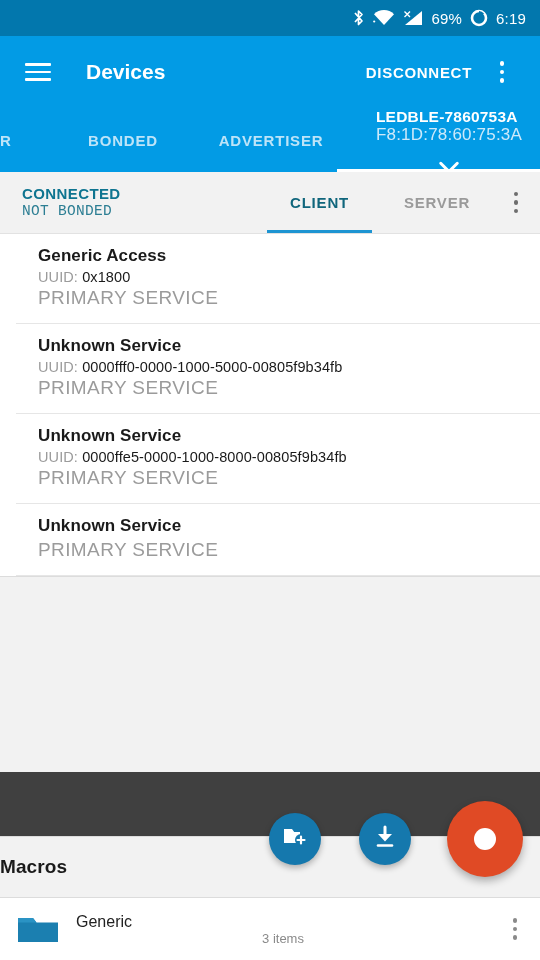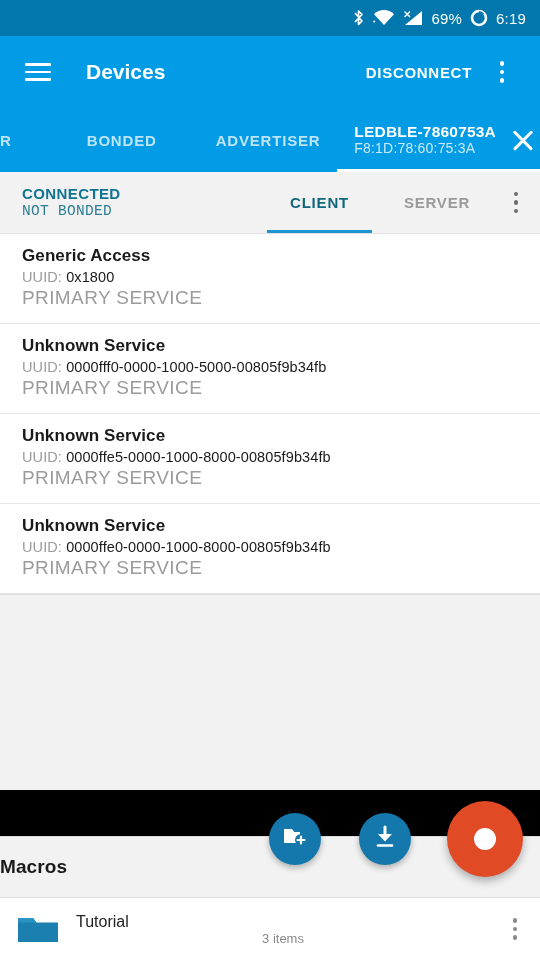--- a/index.html
+++ b/index.html
@@ -3,21 +3,21 @@
 <meta charset="utf-8">
 <style>
   * { margin:0; padding:0; box-sizing:border-box; }
   html,body { width:540px; height:960px; }
   body {
     font-family:"Liberation Sans", sans-serif;
     background:#ffffff;
     overflow:hidden;
     -webkit-font-smoothing:antialiased;
   }
-  .phone { position:relative; width:540px; height:960px; overflow:hidden; background:#000000; }
+  .phone { position:relative; width:540px; height:960px; overflow:hidden; background:#404040; }
 
   
   .statusbar {
     height:36px; background:#0277AD; display:flex; align-items:center;
     justify-content:flex-end; padding-right:14px; gap:7px;
   }
   .statusbar .sb-text { color:#ffffff; font-size:15px; letter-spacing:.2px; }
   .sb-ico { display:flex; align-items:center; }
 
   
@@ -35,26 +35,26 @@
   .overflow-w i { width:4.5px; height:4.5px; border-radius:50%; background:#fff; display:block; }
 
   
   .devtabs { height:64px; background:#029BE5; display:flex; align-items:stretch; position:relative; }
   .dtab { display:flex; align-items:center; justify-content:center; color:#BDE4F8;
     font-size:15px; font-weight:bold; letter-spacing:.8px; cursor:pointer; position:relative; }
   .dtab.scanner { width:48px; justify-content:flex-start; padding-left:0; overflow:hidden; }
   .dtab.bonded  { width:150px; }
   .dtab.advert  { width:146px; }
   .dtab.device  {
-    flex:1; color:#fff; align-items:center; justify-content:space-between;
+    flex:1; color:#fff; flex-direction:column; align-items:center; justify-content:space-between;
     padding-left:14px; gap:10px;
   }
   .dtab.device .dev-txt { display:flex; flex-direction:column; justify-content:center; line-height:1.12; }
   .dev-name { font-size:15.5px; font-weight:bold; color:#fff; letter-spacing:.2px; white-space:nowrap; }
-  .dev-addr { font-size:14px; font-weight:normal; color:#CDE9FA; letter-spacing:.2px; }
+  .dev-addr { font-size:17px; font-weight:normal; color:#CDE9FA; letter-spacing:.2px; }
   .dev-close { width:34px; height:34px; position:relative; flex:0 0 34px; cursor:pointer; }
   .dev-close:before,.dev-close:after{ content:""; position:absolute; left:4px; top:16px;
      width:26px; height:2.6px; background:#fff; border-radius:2px; }
   .dev-close:before{ transform:rotate(45deg);} .dev-close:after{ transform:rotate(-45deg);}
   .dtab-indicator { position:absolute; bottom:0; right:0; width:203px; height:3.5px; background:#fff; }
 
   
   .connstrip { height:62px; background:#F2F2F2; display:flex; align-items:center; position:relative;
      border-bottom:1px solid #e2e2e2; }
   .conn-state { padding-left:22px; display:flex; flex-direction:column; line-height:1.2; flex:1; }
@@ -64,21 +64,21 @@
   .cs-tab { display:flex; align-items:center; justify-content:center; font-size:15px;
     font-weight:bold; letter-spacing:.8px; cursor:pointer; position:relative; }
   .cs-tab.client { width:105px; color:#10667C; }
   .cs-tab.server { width:110px; color:#9A9A9A; }
   .cs-tab.client .ind { position:absolute; bottom:0; left:0; right:0; height:3.5px; background:#1D94D2; }
   .cs-overflow { width:48px; height:100%; display:flex; flex-direction:column;
      align-items:center; justify-content:center; gap:4px; cursor:pointer; }
   .cs-overflow i { width:4.5px; height:4.5px; border-radius:50%; background:#6e6e6e; display:block; }
 
   
-  .services { background:#fff; }
+  .services { background:#fff;padding-left:16px; }
   .srow { padding:12px 22px 14px 22px; border-bottom:1px solid #e6e6e6; background:#fff; cursor:pointer; }
   .srow:first-child { border-top:none; }
   .s-name { font-size:17px; font-weight:bold; color:#1a1a1a; letter-spacing:.1px; margin-bottom:3px; }
   .s-uuid { font-size:14.5px; color:#1a1a1a; letter-spacing:.1px; margin-bottom:2px; }
   .s-uuid .lbl { color:#9b9b9b; }
   .s-type { font-size:19px; color:#9b9b9b; letter-spacing:.4px; }
 
   
   .blank { background:#F2F2F2; border-top:1px solid #dcdcdc; }
 
@@ -217,24 +217,20 @@
       <div class="s-name">Unknown Service</div>
       <div class="s-uuid">
         <span class="lbl">UUID:</span>
         <span>0000ffe5-0000-1000-8000-00805f9b34fb</span>
       </div>
       <div class="s-type">PRIMARY SERVICE</div>
     </div>
 
     <div class="srow">
       <div class="s-name">Unknown Service</div>
-      <div class="s-uuid">
-        <span class="lbl">UUID:</span>
-        <span>0000ffe0-0000-1000-8000-00805f9b34fb</span>
-      </div>
       <div class="s-type">PRIMARY SERVICE</div>
     </div>
 
   </div>
 
   <div class="blank" style="height:196px;"></div>
 
   <div class="watermark">FREEBUF</div>
 
   <div class="macrospanel">
@@ -242,21 +238,21 @@
       <span class="macros-title">Macros</span>
     </div>
     <div class="macro-row">
       <div class="folder-ico">
         <svg width="44" height="34" viewBox="0 0 44 34">
           <path d="M2 6 h15 l3.5 4.5 H42 V30 H2 Z" fill="#1B7FB0"></path>
           <path d="M2 6 h15 l3.5 4.5 H2 Z" fill="#2A93C4"></path>
         </svg>
       </div>
       <div class="macro-texts">
-        <span class="macro-name">Tutorial</span>
+        <span class="macro-name">Generic</span>
         <span class="macro-sub">3 items</span>
       </div>
       <div class="macro-overflow">
         <i></i>
           <i></i>
           <i></i>
       </div>
     </div>
   </div>
 

